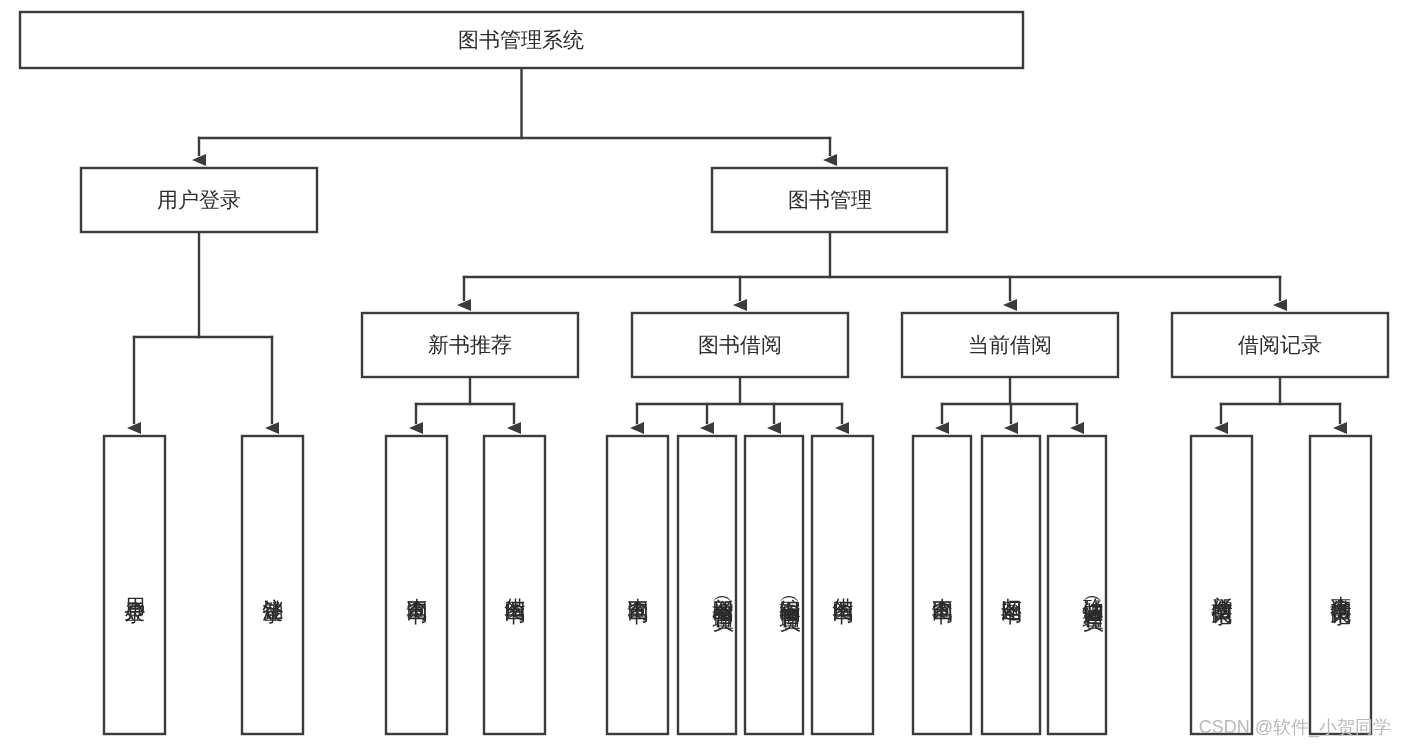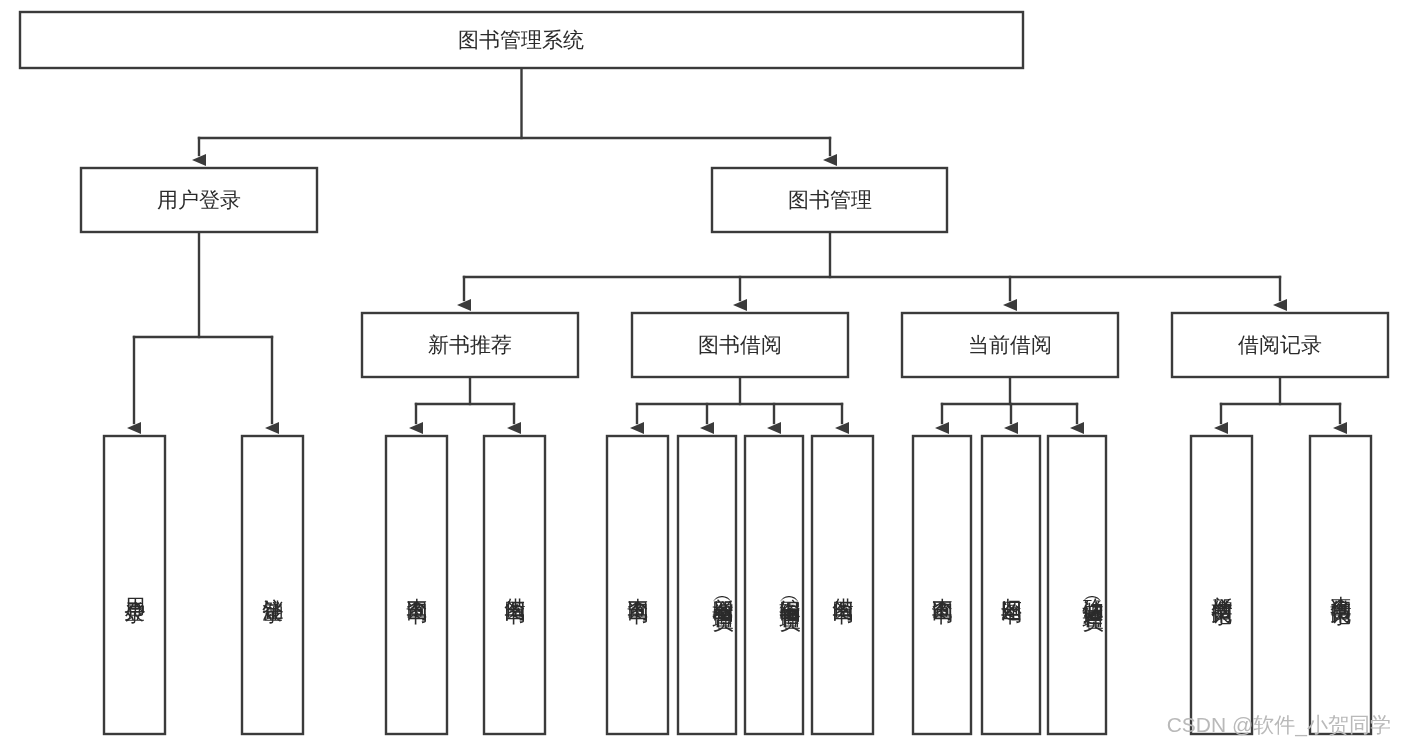--- a/index.html
+++ b/index.html
@@ -57,21 +57,21 @@
     display: flex;
     align-items: center;
     justify-content: center;
     pointer-events: none;
   }
   .watermark {
     position: absolute;
     right: 14px;
     bottom: 8px;
     font-family: "Liberation Sans", "DejaVu Sans", sans-serif;
-    font-size: 21px;
+    font-size: 18px;
     color: #b9b9b9;
     white-space: nowrap;
   }
 </style>
 </head>
 <body>
 
 <div id="diagram-root">
 
   <svg width="1405" height="747" viewBox="0 0 1405 747">

